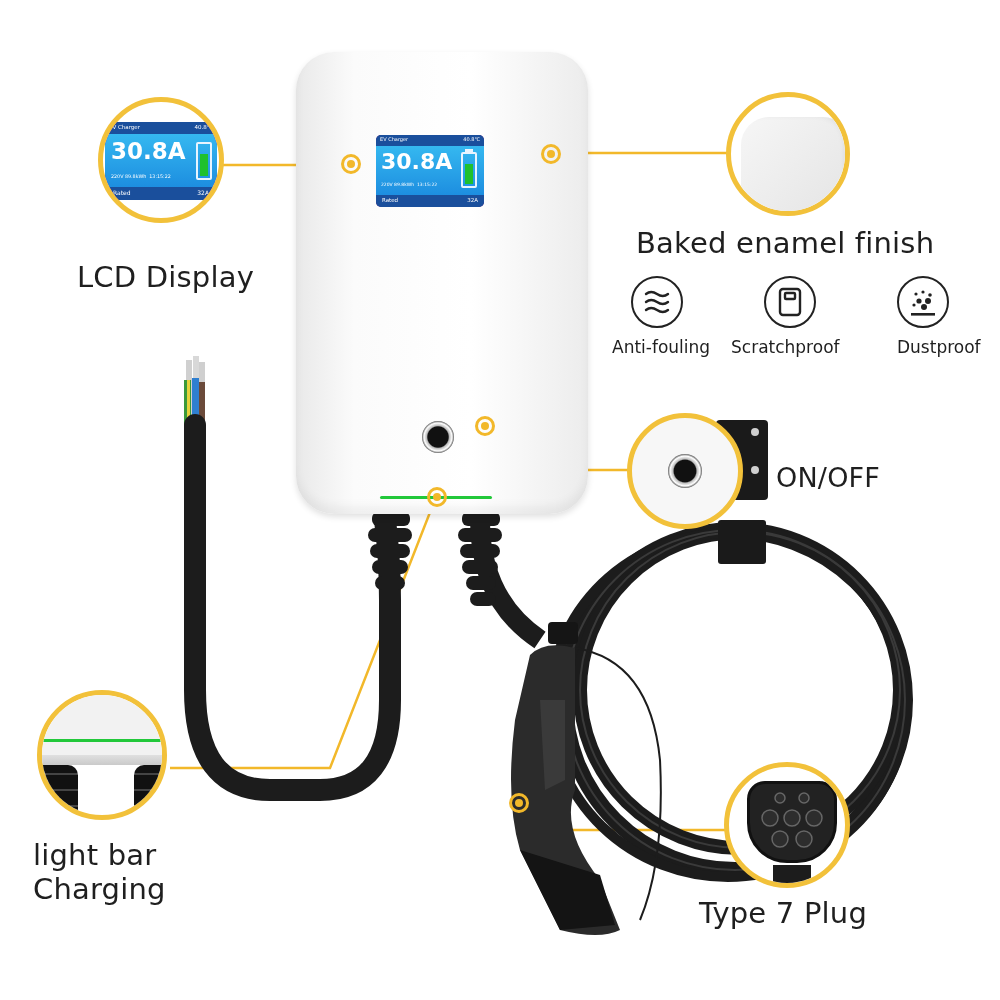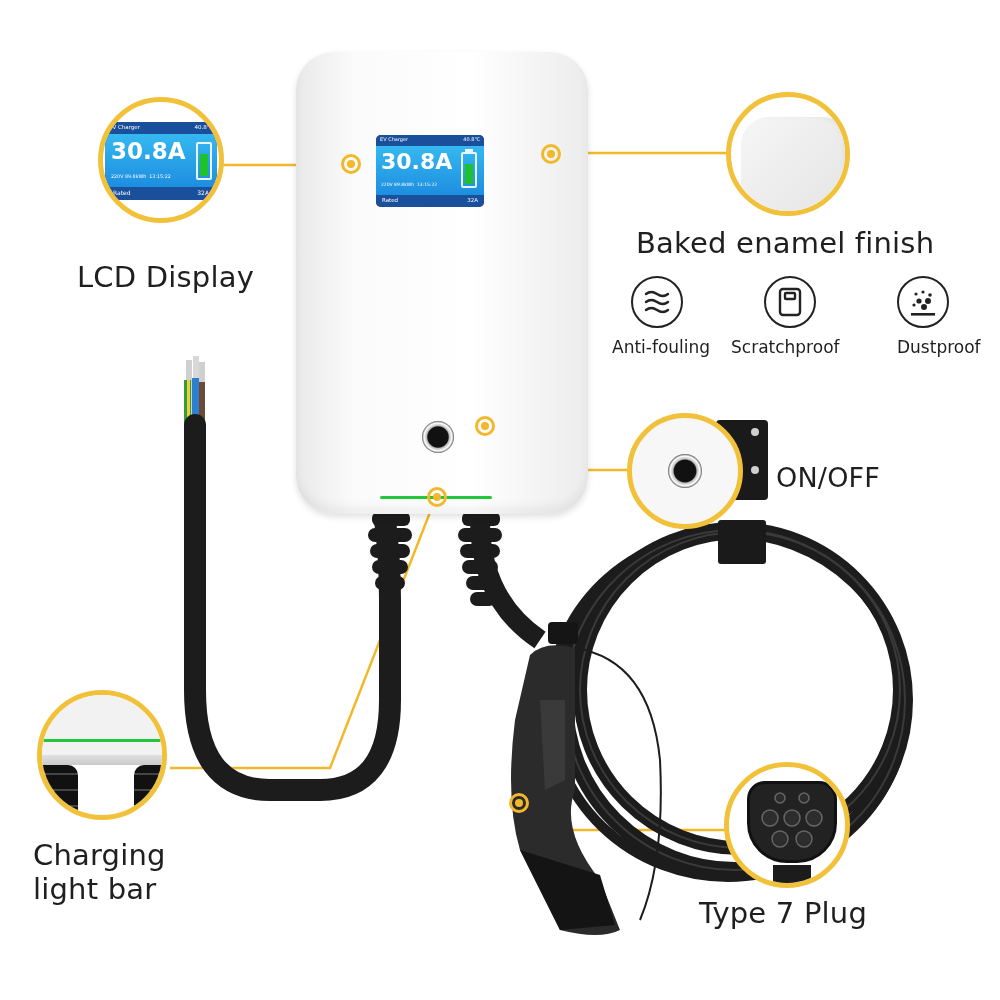--- a/index.html
+++ b/index.html
@@ -193,22 +193,22 @@
 <div class="label" style="left:776px;top:462px;font-size:27px;">ON/OFF</div>
 
 <div class="callout" style="left:37px;top:690px;width:130px;height:130px;background:#fff;">
   <div class="abs" style="left:0;top:0;width:130px;height:60px;background:#f2f2f2;"></div>
   <div class="abs" style="left:0;top:44px;width:130px;height:3px;background:#22c83a;"></div>
   <div class="abs" style="left:0;top:60px;width:130px;height:10px;background:linear-gradient(#e0e0e0,#cacaca);"></div>
   <div class="abs" style="left:0;top:70px;width:36px;height:60px;background:repeating-linear-gradient(#111 0 8px,#444 8px 10px,#111 10px 16px);border-radius:0 10px 10px 0;"></div>
   <div class="abs" style="left:92px;top:70px;width:36px;height:60px;background:repeating-linear-gradient(#111 0 8px,#444 8px 10px,#111 10px 16px);border-radius:10px 0 0 10px;"></div>
 </div>
 <div class="label" style="left:33px;top:838px;line-height:34px;">
+  <div>light bar</div>
   <div>Charging</div>
-  <div>light bar</div>
 </div>
 
 <div class="callout" style="left:724px;top:762px;width:126px;height:126px;background:#fff;">
   <div class="abs" style="left:18px;top:14px;width:90px;height:82px;border-radius:18px 18px 40px 40px;background:#222;border:3px solid #111;">
     <svg width="84" height="76" viewBox="0 0 84 76">
       <g fill="#2d2d2d" stroke="#666" stroke-width="1.5">
         <circle cx="30" cy="14" r="5"></circle>
           <circle cx="54" cy="14" r="5"></circle>
         <circle cx="20" cy="34" r="8"></circle>
           <circle cx="42" cy="34" r="8"></circle>

